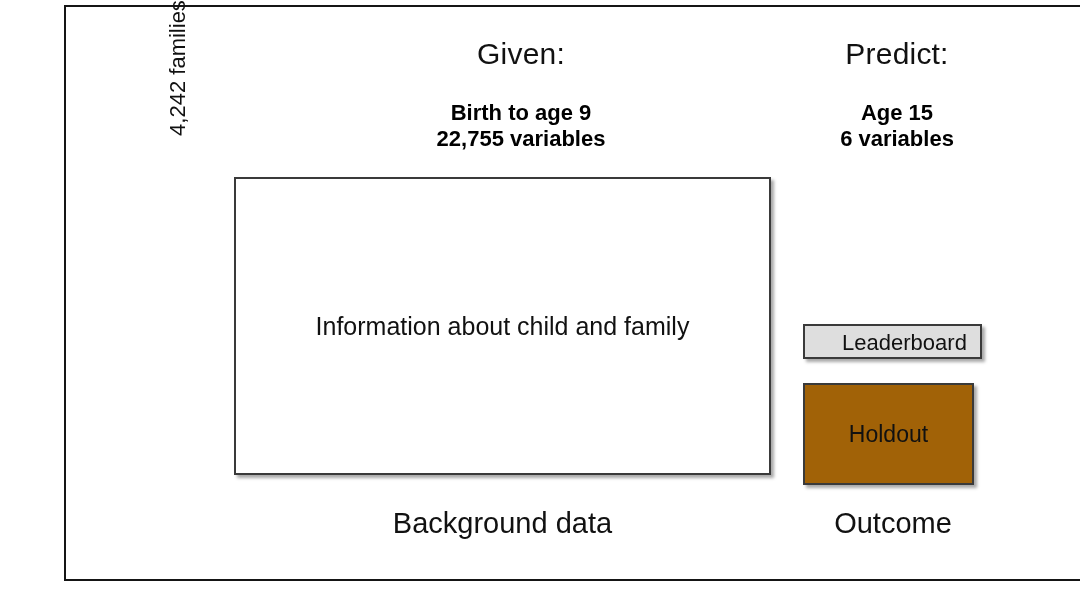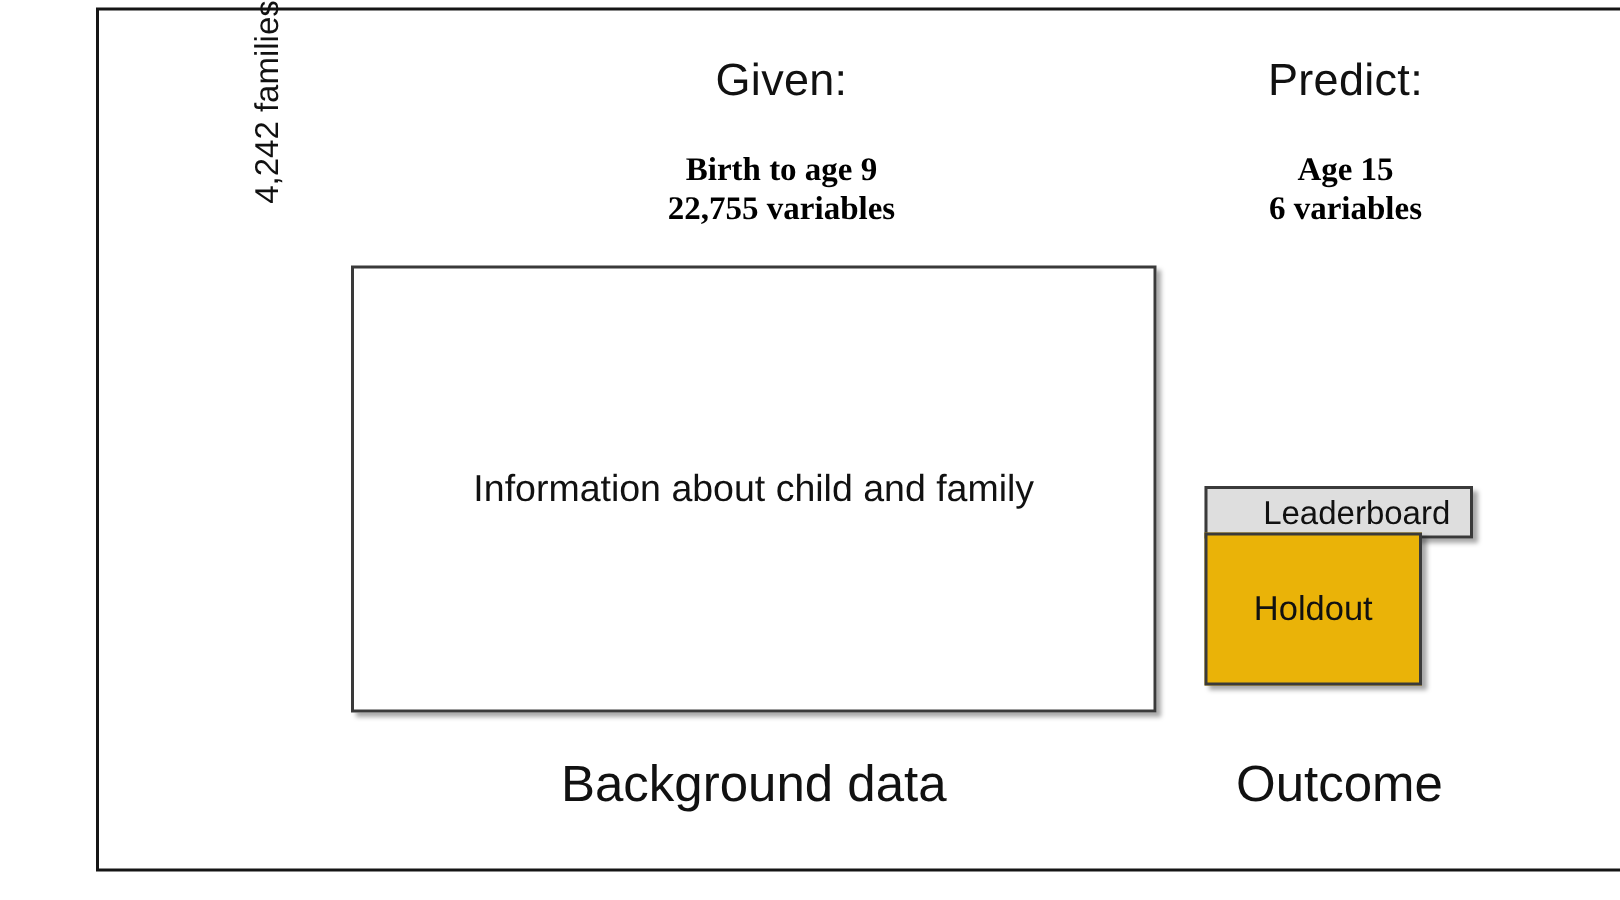--- a/index.html
+++ b/index.html
@@ -53,21 +53,21 @@
   .col-subheader {
     position: absolute;
     text-align: center;
     font-weight: 700;
     font-size: 22px;
     line-height: 26px;
     color: #000000;
   }
   #given-sub   { left: 235px; top: 93px; width: 440px; }
   #predict-sub { left: 706px; top: 93px; width: 250px; }
-  .col-subheader .sub-line { display: block; font-family: Liberation Serif, serif; }
+  .col-subheader .sub-line { display: block; }
 
   
   .data-box {
     position: absolute;
     box-sizing: border-box;
     border: 2px solid #3a3a3a;
     background: #ffffff;
     box-shadow: 3px 3px 3px rgba(0,0,0,0.34);
   }
 
@@ -121,24 +121,24 @@
   }
   #leaderboard-box {
     left: 737px;
     top: 317px;
     width: 179px;
     height: 35px;
     background: #dedede;
   }
   #holdout-box {
     left: 737px;
-    top: 348px;
-    width: 145px;
+    top: 376px;
+    width: 171px;
     height: 102px;
-    background: #eab308;
+    background: #a16207;
   }
 
   #training-box .box-label,
   #leaderboard-box .box-label,
   #holdout-box .box-label {
     position: absolute;
     left: 0;
     right: 0;
     top: 50%;
     transform: translateY(-50%);
@@ -148,21 +148,21 @@
     line-height: 27px;
     color: #111111;
     white-space: nowrap;
   }
   #leaderboard-box .box-label { font-size: 22px; padding-left: 24px; }
 
   
   .bottom-caption {
     position: absolute;
     text-align: center;
-    font-size: 34px;
+    font-size: 29px;
     font-weight: 400;
     line-height: 38px;
     color: #111111;
   }
   #background-caption { left: 168px; top: 497px; width: 537px; }
   #outcome-caption    { left: 716px; top: 497px; width: 222px; }
   .bottom-caption .cap-line { display: block; }
 </style>
 </head>
 <body>

